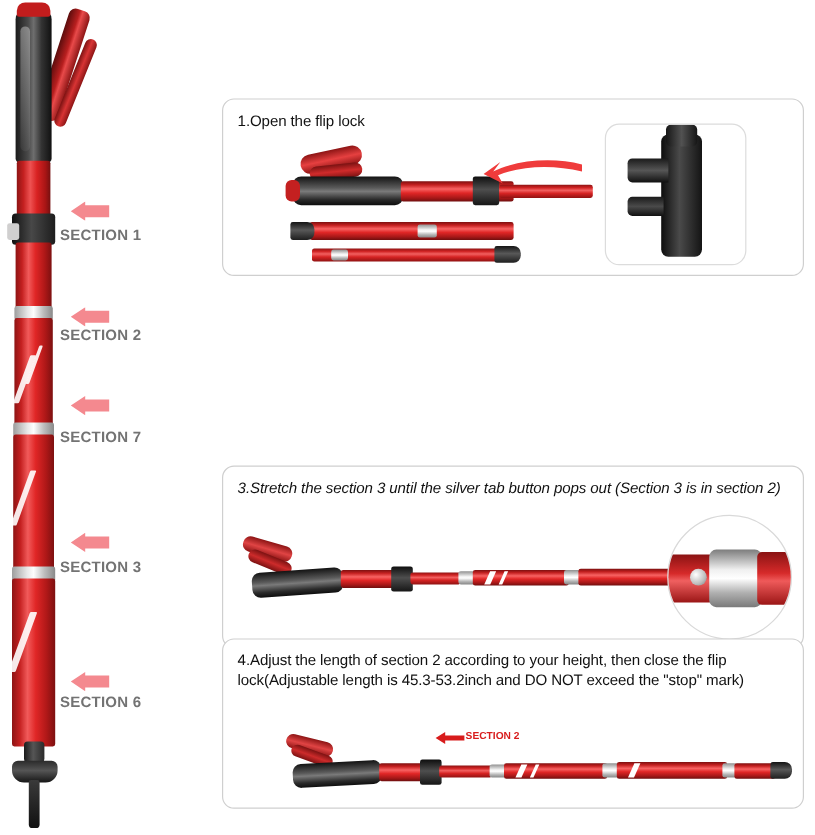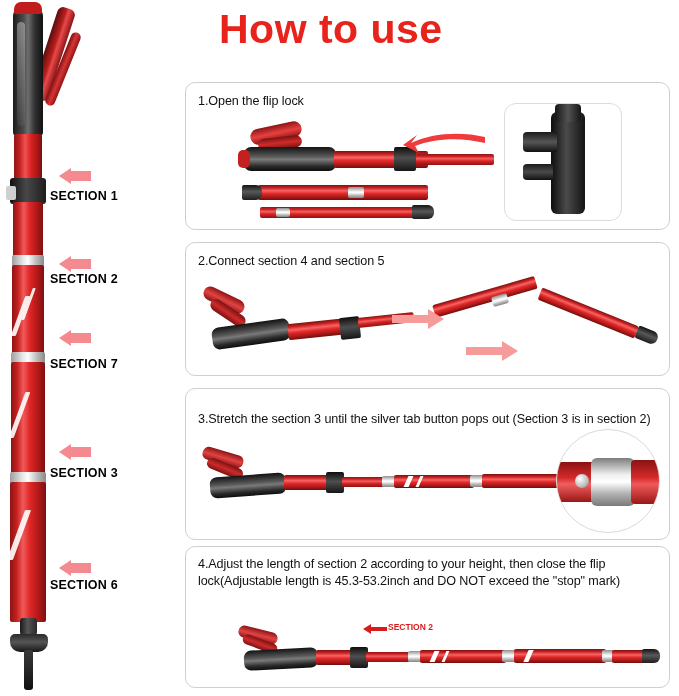--- a/index.html
+++ b/index.html
@@ -66,21 +66,21 @@
     opacity: .9;
     transform: skewX(-20deg);
     border-radius: 1px;
   }
 
   
   .sec-label {
     position: absolute;
     font-size: 12.5px;
     font-weight: bold;
-    color: #000000;
+    color: #737373;
     letter-spacing: .2px;
     white-space: nowrap;
   }
   .sec-arrow {
     position: absolute;
     width: 34px; height: 16px;
   }
 
   
   #title {
@@ -215,21 +215,20 @@
       <path d="M33 3 L13 3 L13 0 L1 8 L13 16 L13 13 L33 13 Z" fill="#f4898f"></path>
     </svg>
     <div class="sec-label" style="left:50px; top:466px;">SECTION 3</div>
 
     <svg class="sec-arrow" style="left:58px; top:560px;" viewBox="0 0 34 16">
       <path d="M33 3 L13 3 L13 0 L1 8 L13 16 L13 13 L33 13 Z" fill="#f4898f"></path>
     </svg>
     <div class="sec-label" style="left:50px; top:578px;">SECTION 6</div>
   </div>
 
-  <div id="title">How to use</div>
 
   <div class="step-box" style="left:185px; top:82px; width:485px; height:148px;">
     <div class="step-text" style="left:12px; top:10px; width:420px;">1.Open the flip lock</div>
 
     <div style="position:absolute; left:12px; top:40px; width:300px; height:100px;">
 
       <div style="position:absolute; left:52px; top:2px; width:52px; height:16px; background:linear-gradient(to bottom,#8c1414,#e64040 50%,#8c1414); border-radius:8px; transform:rotate(-12deg);"></div>
       <div style="position:absolute; left:60px; top:14px; width:44px; height:12px; background:linear-gradient(to bottom,#7a1212,#d02b2b 50%,#7a1212); border-radius:6px; transform:rotate(-6deg);"></div>
 
       <div class="h-grip" style="left:46px; top:24px; width:92px; height:24px;"></div>
@@ -253,50 +252,23 @@
     </svg>
 
     <div class="callout" style="left:318px; top:20px; width:118px; height:118px; border-radius:12px; border-color:#dcdcdc;">
       <div style="position:absolute; left:46px; top:8px; width:34px; height:102px; background:linear-gradient(to right,#0d0d0d,#4a4a4a 45%,#141414); border-radius:6px;"></div>
       <div style="position:absolute; left:18px; top:28px; width:34px; height:20px; background:linear-gradient(to bottom,#1a1a1a,#565656 50%,#111); border-radius:4px 0 0 4px;"></div>
       <div style="position:absolute; left:18px; top:60px; width:30px; height:16px; background:linear-gradient(to bottom,#1a1a1a,#4a4a4a 50%,#111); border-radius:4px 0 0 4px;"></div>
       <div style="position:absolute; left:50px; top:0px; width:26px; height:18px; background:linear-gradient(to right,#161616,#525252 50%,#161616); border-radius:4px;"></div>
     </div>
   </div>
 
-  <div class="step-box" style="left:185px; top:242px; width:485px; height:134px;">
-    <div class="step-text" style="left:12px; top:10px; width:440px;">2.Connect section 4 and section 5</div>
-
-    <div style="position:absolute; left:10px; top:36px; width:465px; height:92px;">
-
-      <div style="position:absolute; left:6px; top:14px; width:44px; height:14px; background:linear-gradient(to bottom,#8c1414,#e04444 50%,#8c1414); border-radius:7px; transform:rotate(26deg);"></div>
-      <div style="position:absolute; left:12px; top:28px; width:40px; height:12px; background:linear-gradient(to bottom,#7c1212,#cd2b2b 50%,#7c1212); border-radius:6px; transform:rotate(34deg);"></div>
-
-      <div class="h-grip" style="left:16px; top:44px; width:78px; height:22px; transform:rotate(-8deg);"></div>
-
-      <div class="h-shaft" style="left:92px; top:42px; width:62px; height:16px; transform:rotate(-6deg);"></div>
-      <div class="h-lock" style="left:144px; top:38px; width:20px; height:22px; transform:rotate(-6deg);"></div>
-      <div class="h-thin" style="left:162px; top:36px; width:56px; height:10px; transform:rotate(-6deg);"></div>
-
-      <div class="h-shaft" style="left:238px; top:26px; width:106px; height:13px; transform:rotate(-16deg); transform-origin:left center;"></div>
-      <div class="h-shaft" style="left:344px; top:8px; width:104px; height:13px; transform:rotate(22deg); transform-origin:left center;"></div>
-      <div class="h-silver" style="left:296px; top:16px; width:16px; height:10px; transform:rotate(-16deg);"></div>
-      <div class="h-tip" style="left:440px; top:50px; width:22px; height:13px; transform:rotate(22deg);"></div>
-
-      <svg class="pink-arrow" style="left:194px; top:28px; width:56px; height:24px;" viewBox="0 0 56 24">
-        <path d="M2 8 L38 8 L38 2 L54 12 L38 22 L38 16 L2 16 Z" fill="#f79a9a"></path>
-      </svg>
-      <svg class="pink-arrow" style="left:268px; top:60px; width:56px; height:24px;" viewBox="0 0 56 24">
-        <path d="M2 8 L38 8 L38 2 L54 12 L38 22 L38 16 L2 16 Z" fill="#f79a9a"></path>
-      </svg>
-    </div>
-  </div>
 
   <div class="step-box" style="left:185px; top:388px; width:485px; height:152px;">
-    <div class="step-text" style="left:12px; top:22px; width:460px;">3.Stretch the section 3 until the silver tab button pops out  (Section 3 is in section 2)</div>
+    <div class="step-text" style="left:12px; top:10px; width:460px;font-style:italic;">3.Stretch the section 3 until the silver tab button pops out  (Section 3 is in section 2)</div>
 
     <div style="position:absolute; left:10px; top:58px; width:380px; height:70px;">
 
       <div style="position:absolute; left:6px; top:4px; width:42px; height:13px; background:linear-gradient(to bottom,#8c1414,#e04444 50%,#8c1414); border-radius:6px; transform:rotate(16deg);"></div>
       <div style="position:absolute; left:10px; top:16px; width:38px; height:11px; background:linear-gradient(to bottom,#7c1212,#cd2b2b 50%,#7c1212); border-radius:6px; transform:rotate(22deg);"></div>
 
       <div class="h-grip" style="left:14px; top:28px; width:76px; height:21px; transform:rotate(-4deg);"></div>
       <div class="h-shaft" style="left:88px; top:28px; width:50px; height:15px;"></div>
       <div class="h-lock" style="left:130px; top:25px; width:18px; height:21px;"></div>
       <div class="h-thin" style="left:146px; top:30px; width:42px; height:10px;"></div>
@@ -309,21 +281,21 @@
     </div>
 
     <div class="callout" style="left:370px; top:40px; width:104px; height:104px;">
       <div style="position:absolute; left:-6px; top:32px; width:44px; height:40px; background:linear-gradient(to bottom,#8a1313,#d62a2a 40%,#f06060 55%,#9b1616); border-radius:4px;"></div>
       <div style="position:absolute; left:34px; top:28px; width:44px; height:48px; background:linear-gradient(to bottom,#7d7d7d,#f0f0f0 35%,#ffffff 50%,#b0b0b0 75%,#7a7a7a); border-radius:6px;"></div>
       <div style="position:absolute; left:74px; top:30px; width:34px; height:44px; background:linear-gradient(to bottom,#8a1313,#d62a2a 40%,#ef5a5a 55%,#9b1616); border-radius:4px;"></div>
       <div style="position:absolute; left:18px; top:44px; width:14px; height:14px; background:radial-gradient(circle at 35% 35%,#fff,#bdbdbd 60%,#777); border-radius:50%;"></div>
     </div>
   </div>
 
-  <div class="step-box" style="left:185px; top:546px; width:485px; height:142px;">
+  <div class="step-box" style="left:185px; top:532px; width:485px; height:142px;">
     <div class="step-text" style="left:12px; top:9px; width:462px;">4.Adjust the length of section 2 according to your height, then close the flip lock(Adjustable length is 45.3-53.2inch and DO NOT exceed the "stop" mark)</div>
 
     <div style="position:absolute; left:10px; top:82px; width:465px; height:52px;">
 
       <div style="position:absolute; left:42px; top:0px; width:40px; height:12px; background:linear-gradient(to bottom,#8c1414,#e04444 50%,#8c1414); border-radius:6px; transform:rotate(14deg);"></div>
       <div style="position:absolute; left:46px; top:10px; width:36px; height:10px; background:linear-gradient(to bottom,#7c1212,#cd2b2b 50%,#7c1212); border-radius:5px; transform:rotate(20deg);"></div>
 
       <div class="h-grip" style="left:48px; top:20px; width:74px; height:20px; transform:rotate(-3deg);"></div>
       <div class="h-shaft" style="left:120px; top:21px; width:44px; height:15px;"></div>
       <div class="h-lock" style="left:154px; top:18px; width:18px; height:21px;"></div>

